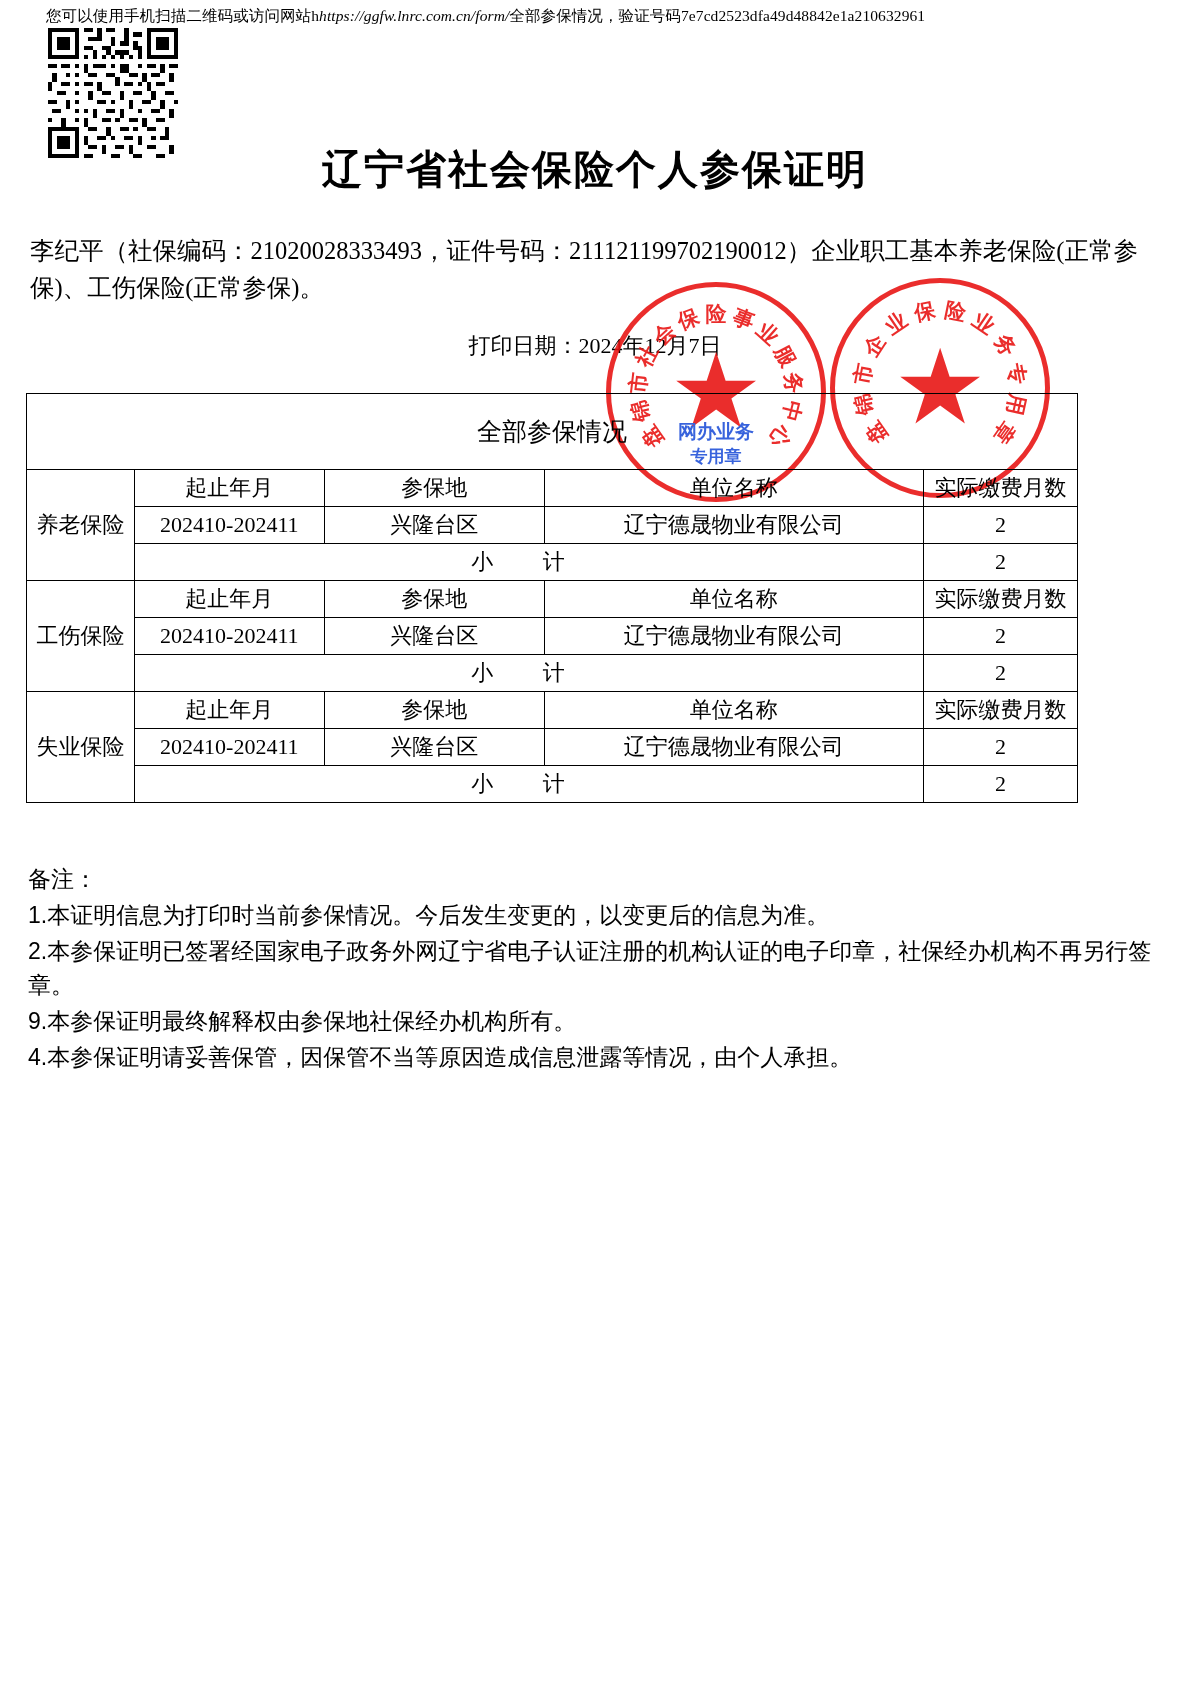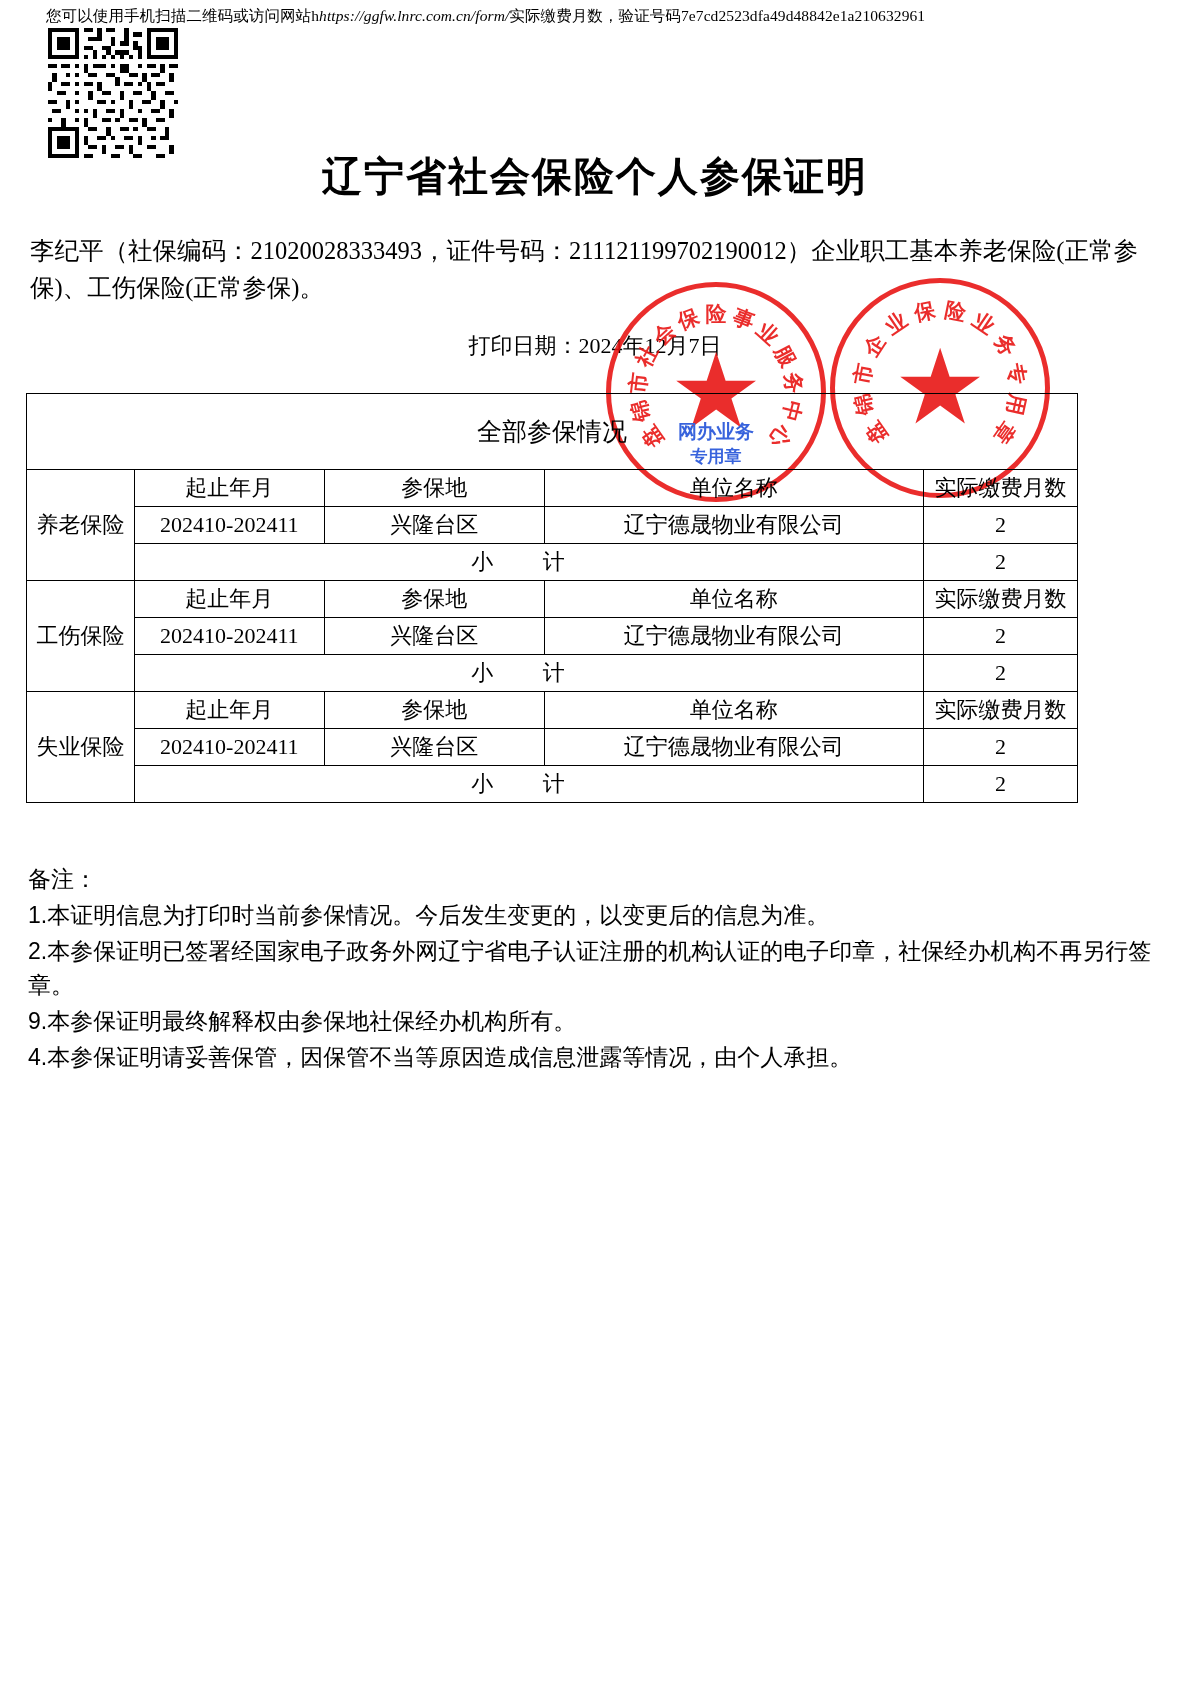--- a/index.html
+++ b/index.html
@@ -55,21 +55,20 @@
   .doc-title {
     position: absolute;
     top: 142px;
     left: 0;
     width: 1190px;
     text-align: center;
     font-size: 40px;
     font-weight: bold;
     letter-spacing: 2px;
     font-family: "DejaVu Serif", "Liberation Serif", serif;
-    margin-top: 7px;
   }
 
   
   .intro {
     position: absolute;
     top: 232px;
     left: 30px;
     width: 1130px;
     font-size: 24.5px;
     line-height: 37px;
@@ -172,21 +171,21 @@
     font-family: Liberation Sans, sans-serif;
   }
   .notes .note { margin-bottom: 2px; }
 </style>
 </head>
 <body>
 
 <div class="page">
 
   <div class="verify-line">
-    <span>您可以使用手机扫描二维码或访问网站h</span><span class="url">https://ggfw.lnrc.com.cn/form/</span><span>实际缴费月数，验证号码</span><span>7e7cd2523dfa49d48842e1a210632961</span>
+    <span>您可以使用手机扫描二维码或访问网站h</span><span class="url">https://ggfw.lnrc.com.cn/form/</span><span>全部参保情况，验证号码</span><span>7e7cd2523dfa49d48842e1a210632961</span>
   </div>
 
   <div class="qr-wrap">
     <svg width="130" height="130" viewBox="0 0 29 29" shape-rendering="crispEdges">
       <rect width="29" height="29" fill="#fff"></rect>
       <g fill="#000">
 
         <rect x="0" y="0" width="7" height="1"></rect>
           <rect x="0" y="6" width="7" height="1"></rect>
         <rect x="0" y="0" width="1" height="7"></rect>

